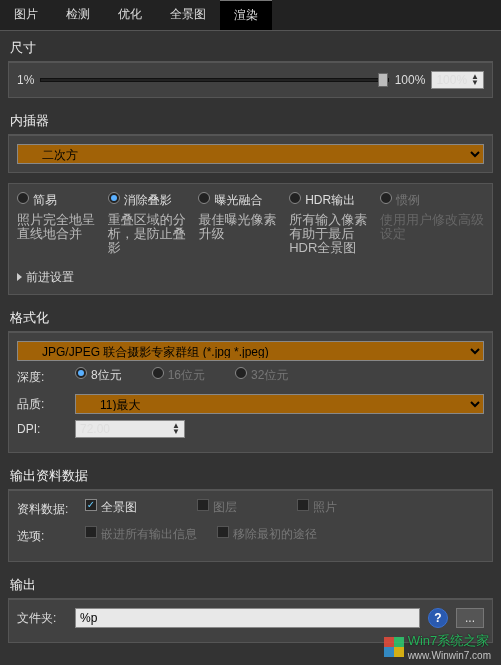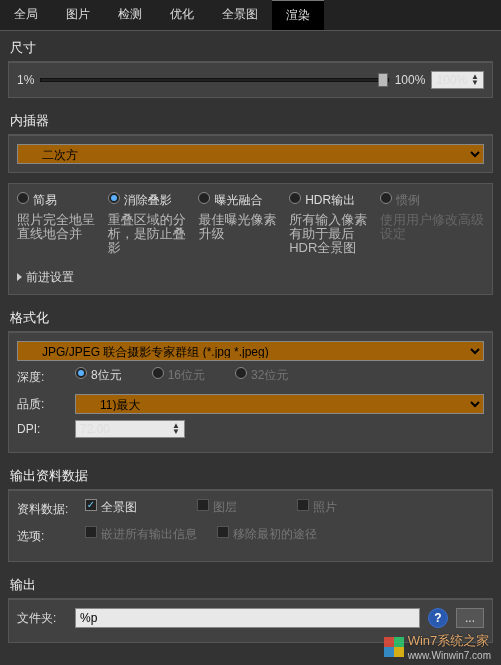--- a/index.html
+++ b/index.html
@@ -31,28 +31,27 @@
 .chk.on::after{content:"✓";color:#6cf;font-size:10px;line-height:10px}
 .chk.dim{border-color:#555}
 .input{flex:1;background:#e8e8e8;color:#000;border:1px solid #888;padding:2px 4px;height:20px}
 .help{width:20px;height:20px;border-radius:50%;background:#2a5ab0;border:1px solid #3a70d0;display:flex;align-items:center;justify-content:center;color:#fff;font-weight:bold}
 .btn{background:#555;border:1px solid #777;padding:2px 8px;height:20px;display:flex;align-items:center}
 .dim-txt{color:#777}
 .depth-row{display:flex;align-items:center;gap:30px}
 .watermark{position:absolute;right:10px;bottom:4px;display:flex;align-items:center;gap:4px;opacity:.85;pointer-events:none}
 .wm-logo{display:flex}
 .wm-sq{width:10px;height:10px}
-.wm-text{color:#fdba74;font-size:13px;text-shadow:0 0 2px #000}
+.wm-text{color:#22c55e;font-size:13px;text-shadow:0 0 2px #000}
 .wm-sub{color:#ddd;font-size:10px}
 </style>
 </head>
 <body>
 
 <div class="tabs">
-  <div class="tab">全局</div>
   <div class="tab">图片</div>
   <div class="tab">检测</div>
   <div class="tab">优化</div>
   <div class="tab">全景图</div>
   <div class="tab active">渲染</div>
 </div>
 
 <div class="panel">
 
   <div class="section-header">尺寸</div>

